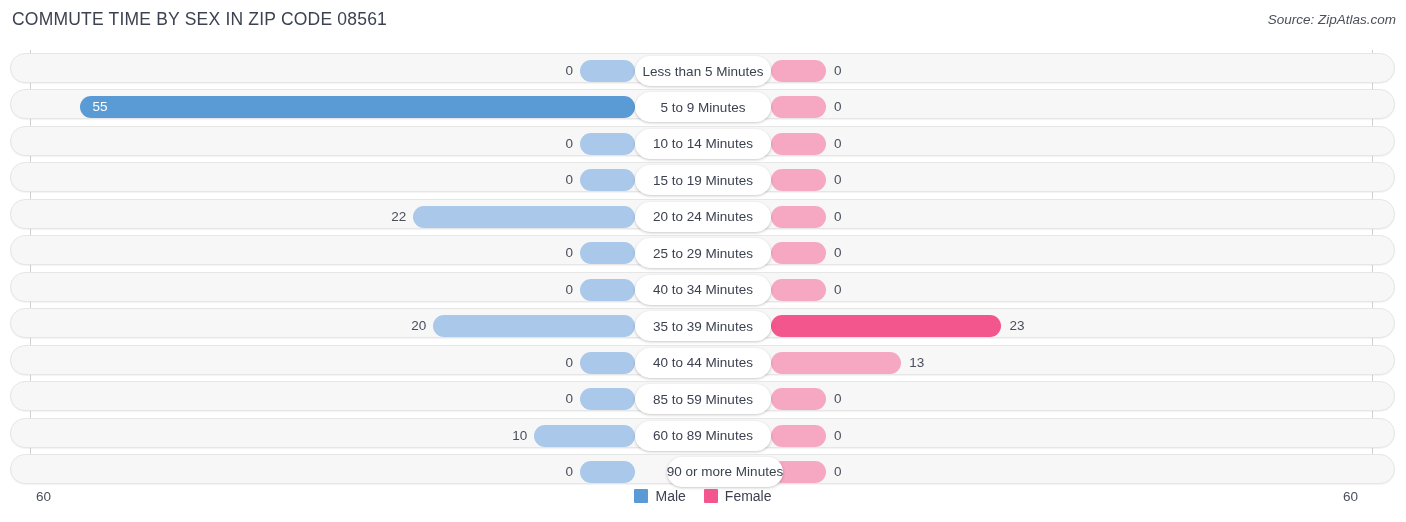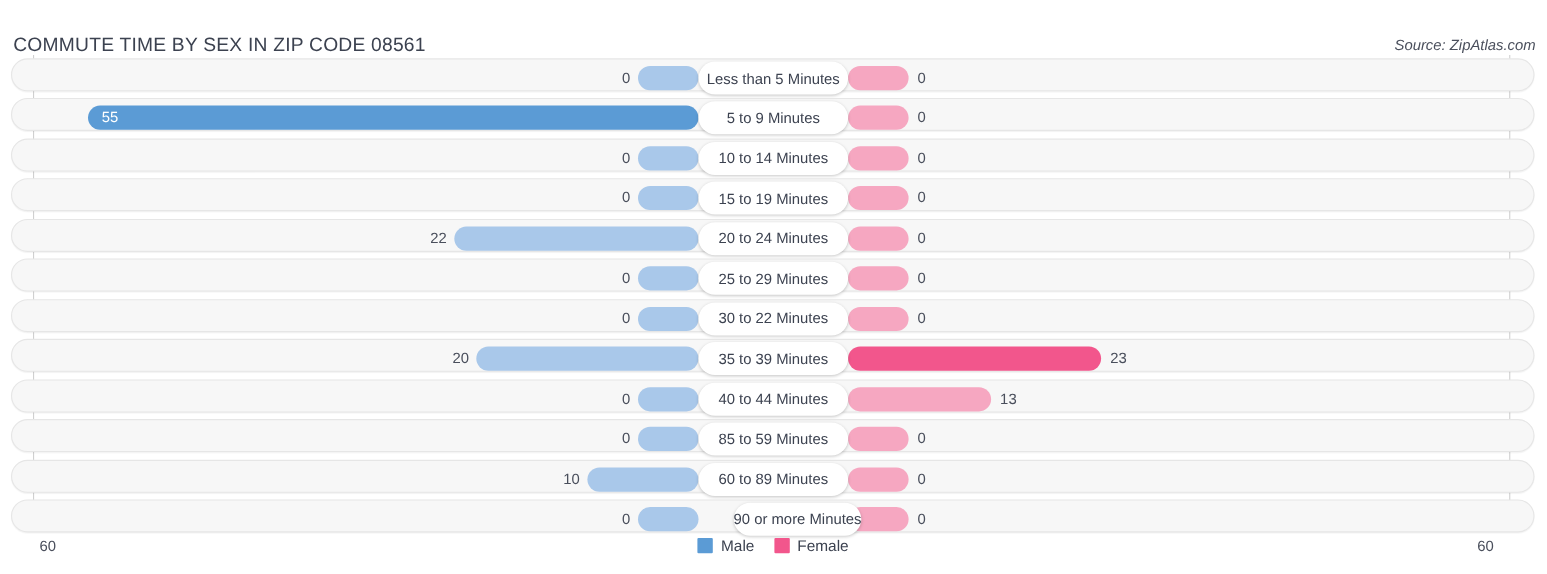--- a/index.html
+++ b/index.html
@@ -16,21 +16,20 @@
     overflow: hidden;
     position: relative;
   }
 
   
   #header {
     position: absolute;
     left: 0; top: 0;
     width: 1406px;
     height: 40px;
-    margin-top: 21px;
   }
   #chart-title {
     position: absolute;
     left: 12px;
     top: 9px;
     font-size: 17.5px;
     letter-spacing: 0.2px;
     color: #3c4250;
     white-space: nowrap;
   }
@@ -223,21 +222,21 @@
         <div class="bar female" title="25 to 29 Minutes — Female: 0" style="left: 771px; width: 55px;"></div>
         <div class="val" style="left: 834px;">0</div>
         <div class="catpill" style="left: 635px; width: 136px;">25 to 29 Minutes</div>
       </div>
       <div class="row" style="top: 221.7px;"></div>
       <div class="barlayer" style="top: 221.7px;">
         <div class="bar male" title="30 to 34 Minutes — Male: 0" style="left: 580px; width: 55px;"></div>
         <div class="val left" style="left: 518px; width: 55px;">0</div>
         <div class="bar female" title="30 to 34 Minutes — Female: 0" style="left: 771px; width: 55px;"></div>
         <div class="val" style="left: 834px;">0</div>
-        <div class="catpill" style="left: 635px; width: 136px;">30 to 22 Minutes</div>
+        <div class="catpill" style="left: 635px; width: 136px;">40 to 34 Minutes</div>
       </div>
       <div class="row" style="top: 258.15px;"></div>
       <div class="barlayer" style="top: 258.15px;">
         <div class="bar male" title="35 to 39 Minutes — Male: 20" style="left: 433.333px; width: 201.667px;"></div>
         <div class="val left" style="left: 371.333px; width: 55px;">20</div>
         <div class="bar female hi" title="35 to 39 Minutes — Female: 23" style="left: 771px; width: 230.383px;"></div>
         <div class="val" style="left: 1009.38px;">23</div>
         <div class="catpill" style="left: 635px; width: 136px;">35 to 39 Minutes</div>
       </div>
       <div class="row" style="top: 294.6px;"></div>

